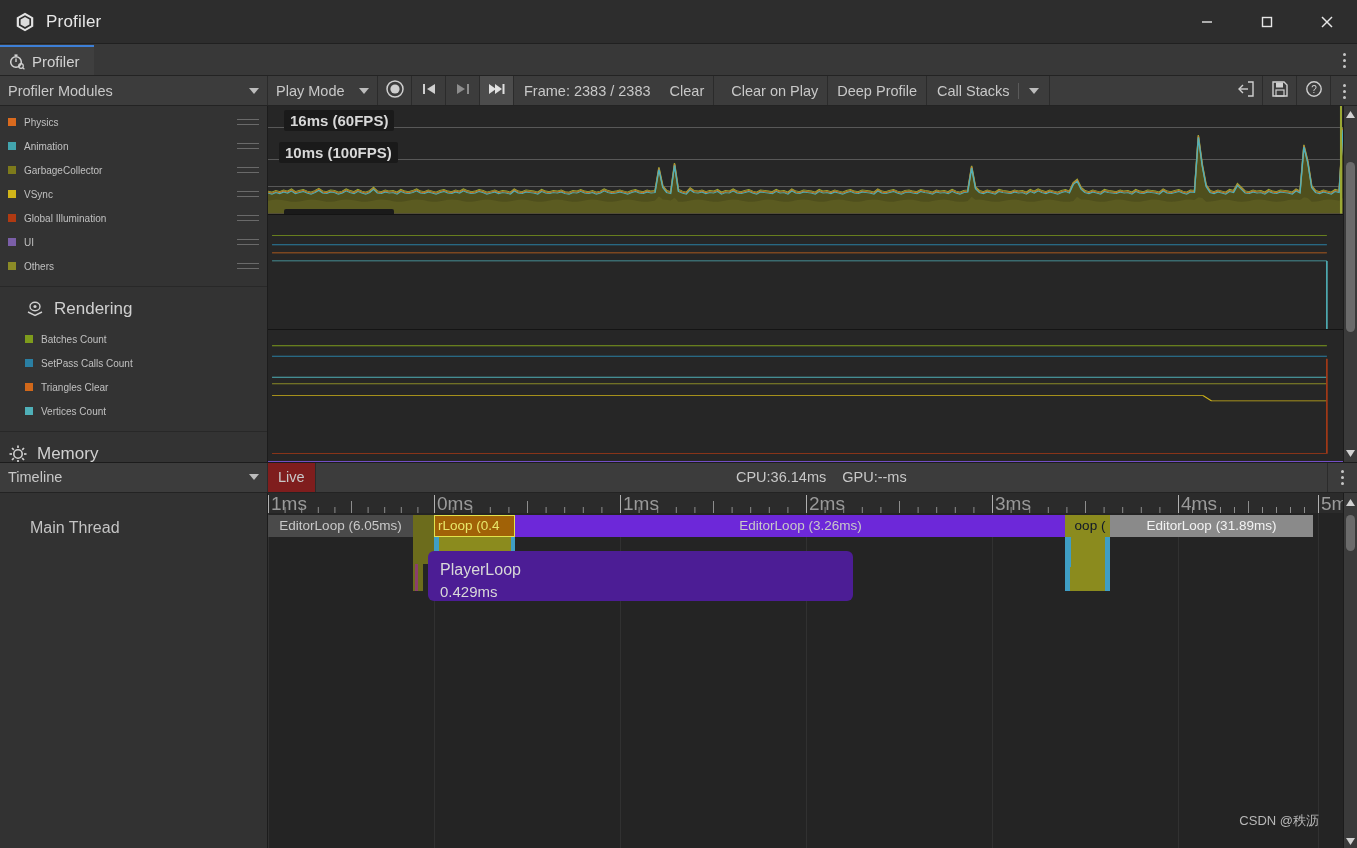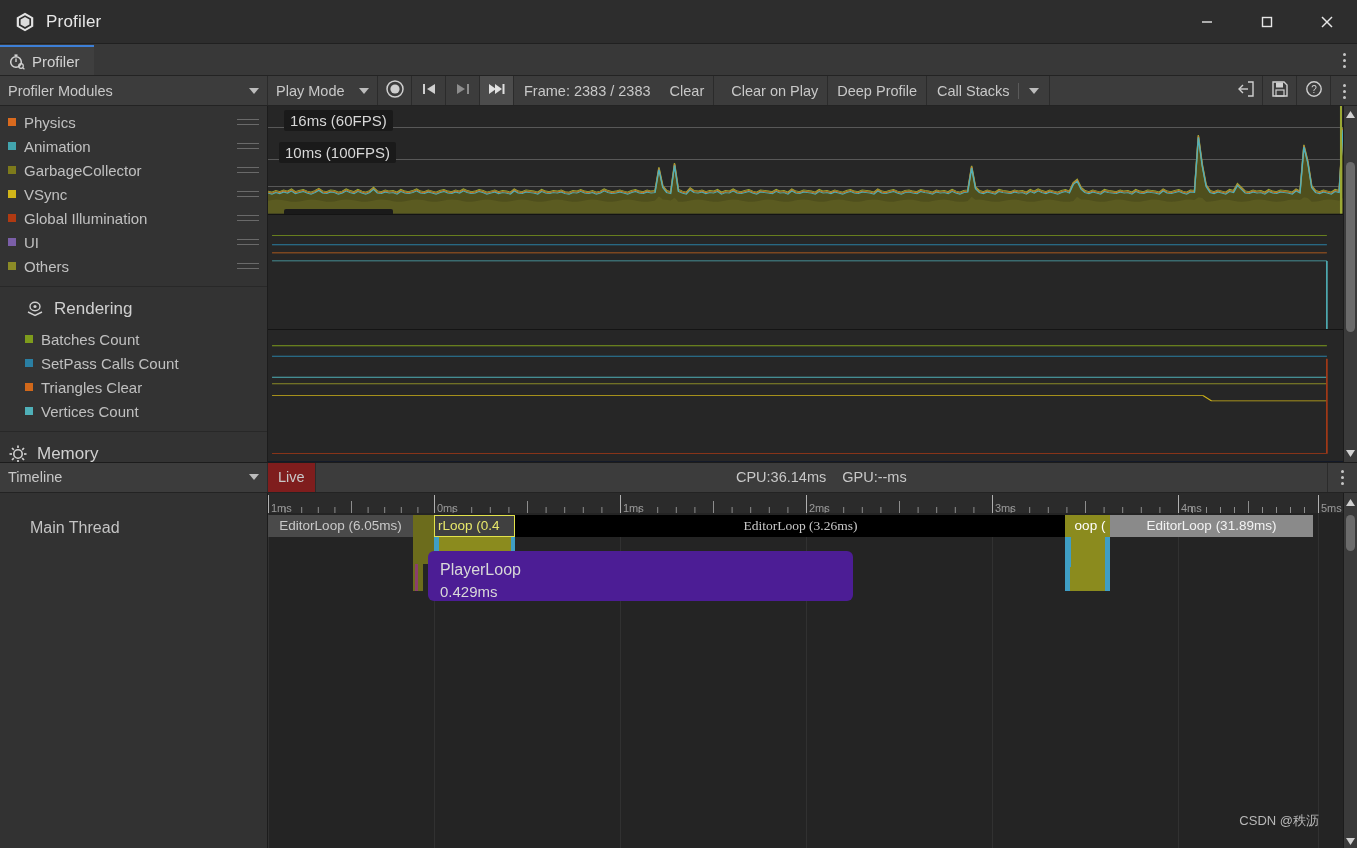--- a/index.html
+++ b/index.html
@@ -111,33 +111,34 @@
     display: flex; align-items: center; gap: 9px;
     padding: 8px 0 8px 8px;
     color: #d0d0d0; font-size: 17px;
   }
   .group-icon { width: 20px; height: 20px; position: relative; }
   .mod-row {
     display: flex; align-items: center;
     height: 24px;
     padding-left: 8px;
     position: relative;
-    color: #c0c0c0; font-size: 15px;
+    color: #c0c0c0; font-size: 10px;
   }
   .swatch { width: 8px; height: 8px; margin-right: 8px; flex: none; }
   .drag-handle {
     position: absolute; right: 8px; top: 50%; transform: translateY(-50%);
     width: 22px;
     display: flex; flex-direction: column; gap: 4px;
   }
   .drag-handle i { display: block; height: 1px; background: #6a6a6a; width: 100%; }
   .chart {
     position: relative; overflow: hidden;
     border-bottom: 1px solid #141414;
-    background: #0f172a;
+    background: #8b5cf6;
+    font-weight: bold;
   }
   .chart.cpu { height: 183px; }
   .chart.render { height: 195px; }
   .chart.memory { height: 222px; }
   .chart svg { display: block; width: 100%; height: 100%; }
   .chart-labels { position: absolute; left: 8px; top: 0; width: 100%; height: 100%; pointer-events: none; }
   .fps-label {
     position: absolute;
     background: #1a1a1a;
     color: #d8d8d8;
@@ -171,21 +172,21 @@
   .bb-stats { flex: 1; display: flex; align-items: center; justify-content: center; gap: 16px; color: #c8c8c8; }
   .bb-kebab { width: 30px; display: flex; flex-direction: column; align-items: center; justify-content: center; gap: 3px; border-left: 1px solid #2b2b2b; }
   .bb-kebab i { width: 3px; height: 3px; background: #c6c6c6; border-radius: 50%; display:block; }
 
   
   .timeline { flex: 1; display: flex; min-height: 0; background: #282828; position: relative; }
   .tl-left { width: 268px; min-width: 268px; background: #323232; border-right: 1px solid #1c1c1c; position: relative; }
   .thread-label { position: absolute; left: 30px; top: 26px; color: #c4c4c4; font-size: 16px; }
   .tl-right { flex: 1; position: relative; overflow: hidden; background: #242424; }
   .ruler { position: absolute; left: 0; top: 0; width: 100%; height: 20px; }
-  .ruler-text { position: absolute; top: 0px; color: #9a9a9a; font-size: 11px; margin-top: 9px; }
+  .ruler-text { position: absolute; top: 0px; color: #9a9a9a; font-size: 19px; }
   .tl-scroll { width: 14px; background: #3a3a3a; border-left: 1px solid #1c1c1c; position: relative; }
   .tl-thumb { position: absolute; left: 2px; right: 2px; top: 22px; height: 36px; background: #6b6b6b; border-radius: 5px; }
 
   .tl-bar { position: absolute; font-size: 13.5px; display: flex; align-items: center; justify-content: center; overflow: hidden; white-space: nowrap; }
   .tl-row0 { height: 22px; }
   .selected-bar { border: 1px solid #e3e34b; color: #e8e86a; justify-content: flex-start; padding-left: 3px; }
 
   .tooltip {
     position: absolute;
     background: #4c1d95;
@@ -624,23 +625,23 @@
           <div class="ruler-text" style="left: 169px;">0ms</div>
           <div class="ruler-text" style="left: 355px;">1ms</div>
           <div class="ruler-text" style="left: 541px;">2ms</div>
           <div class="ruler-text" style="left: 727px;">3ms</div>
           <div class="ruler-text" style="left: 913px;">4ms</div>
           <div class="ruler-text" style="left: 1053px;">5ms</div>
         </div>
 
       <div class="tl-bar tl-row0" style="left:0px; top:22px; width:145px; background:#4a4a4a; color:#c9c9c9;">EditorLoop (6.05ms)</div>
       <div class="tl-bar tl-row0" style="left:145px; top:22px; width:21px; background:#6c6c1c;"></div>
-      <div class="tl-bar tl-row0 selected-bar" style="left:166px; top:22px; width:81px; background:#404040;">rLoop (0.4</div>
-      <div class="tl-bar tl-row0" style="left:247px; top:22px; width:571px; background:#000000; color:#c9c9c9;font-family:Liberation Serif, serif;">EditorLoop (3.26ms)</div>
-      <div class="tl-bar tl-row0" style="left:797px; top:22px; width:50px; background:#8b8b1e; color:#ffffff;">oop (</div>
+      <div class="tl-bar tl-row0 selected-bar" style="left:166px; top:22px; width:81px; background:#a16207;">rLoop (0.4</div>
+      <div class="tl-bar tl-row0" style="left:247px; top:22px; width:571px; background:#6d28d9; color:#c9c9c9;">EditorLoop (3.26ms)</div>
+      <div class="tl-bar tl-row0" style="left:797px; top:22px; width:50px; background:#8b8b1e; color:#0f172a;">oop (</div>
       <div class="tl-bar tl-row0" style="left:842px; top:22px; width:203px; background:#8a8a8a; color:#f2f2f2;">EditorLoop (31.89ms)</div>
 
       <div class="tl-bar" style="left:145px; top:44px; width:21px; height:27px; background:#6c6c1c;"></div>
       <div class="tl-bar" style="left:166px; top:44px; width:5px; height:14px; background:#3f9ec4;"></div>
       <div class="tl-bar" style="left:171px; top:44px; width:72px; height:14px; background:#8b8b1e;"></div>
       <div class="tl-bar" style="left:243px; top:44px; width:4px; height:14px; background:#3f9ec4;"></div>
       <div class="tl-bar" style="left:145px; top:71px; width:10px; height:27px; background:#6c6c1c;"></div>
       <div class="tl-bar" style="left:147px; top:71px; width:3px; height:27px; background:#8a3f6c;"></div>
 
       <div class="tl-bar" style="left:797px; top:44px; width:6px; height:30px; background:#3f9ec4;"></div>

